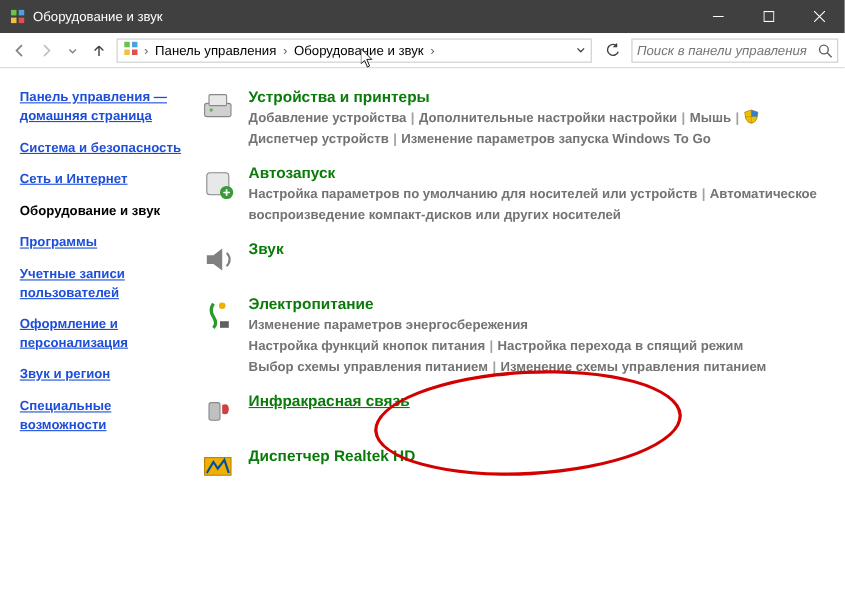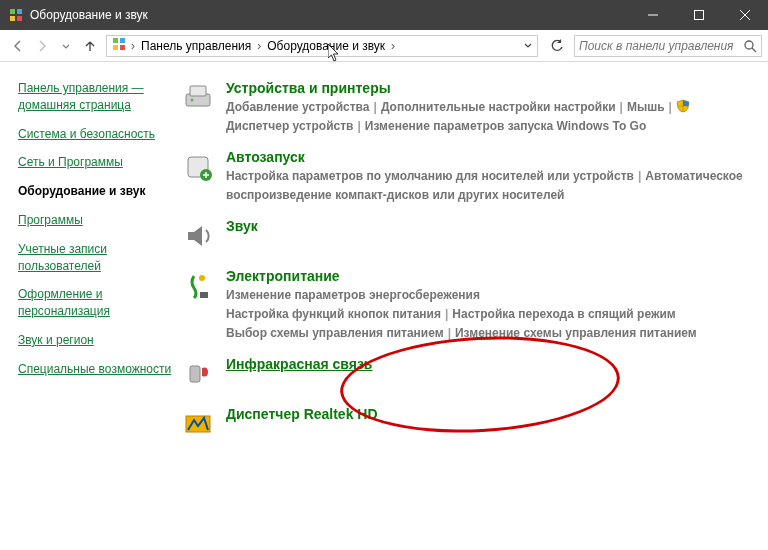--- a/index.html
+++ b/index.html
@@ -14,21 +14,21 @@
 .nav-arrow.enabled { color:#000; }
 .crumb-box { flex:1; height:22px; border:1px solid #ccc; margin:0 4px; display:flex; align-items:center; padding:0 4px; font-size:12px; }
 .crumb-box .sep { color:#606060; padding:0 4px; }
 .crumb-item { padding:0 2px; cursor:pointer; }
 .refresh { width:22px; height:22px; display:flex; align-items:center; justify-content:center; cursor:pointer; margin-left:4px; }
 .search-box { width:188px; height:22px; border:1px solid #ccc; margin-left:6px; display:flex; align-items:center; padding:0 4px; font-size:12px; }
 .search-box input { border:none; outline:none; flex:1; font-size:12px; font-style:italic; color:#888; }
 .search-icon { width:14px; height:14px; }
 .content { display:flex; height:calc(100% - 62px); }
 .sidebar { width:180px; padding:18px 8px 0 18px; font-size:12px; }
-.sidebar .item { color:#15803d; text-decoration:underline; cursor:pointer; line-height:1.4; margin-bottom:12px; display:block; }
+.sidebar .item { color:#1d4ed8; text-decoration:underline; cursor:pointer; line-height:1.4; margin-bottom:12px; display:block;font-weight:bold; }
 .sidebar .item.current { color:#000; font-weight:700; text-decoration:none; }
 .main { flex:1; padding:18px 16px 0 0; font-size:12px; position:relative; }
 .cat { display:flex; margin-bottom:14px; }
 .cat-icon { width:36px; height:36px; margin-right:10px; flex-shrink:0; }
 .cat-body { flex:1;font-weight:bold; }
 .cat-title { color:#0a7a0a; font-size:14px; cursor:pointer; margin-bottom:2px; display:inline-block; }
 .cat-links { line-height:1.55; }
 .cat-links a { color:#737373; text-decoration:none; cursor:pointer; }
 .cat-links .divider { color:#a0a0a0; padding:0 4px; }
 .shield { width:14px; height:14px; display:inline-block; vertical-align:-2px; margin-right:2px; }
@@ -120,21 +120,21 @@
           <line x1="9" y1="9" x2="13" y2="13" stroke="#606060" stroke-width="1.3"></line>
         </svg></span>
   </div>
 </div>
 
 <div class="content">
   <div class="sidebar">
     <a class="item">Панель управления — домашняя страница</a>
     <div id="sidebar-items">
         <a class="item">Система и безопасность</a>
-        <a class="item">Сеть и Программы</a>
+        <a class="item">Сеть и Интернет</a>
         <a class="item current">Оборудование и звук</a>
         <a class="item">Программы</a>
         <a class="item">Учетные записи пользователей</a>
         <a class="item">Оформление и персонализация</a>
         <a class="item">Звук и регион</a>
         <a class="item">Специальные возможности</a>
       </div>
   </div>
   <div class="main">
     <div id="cats">

